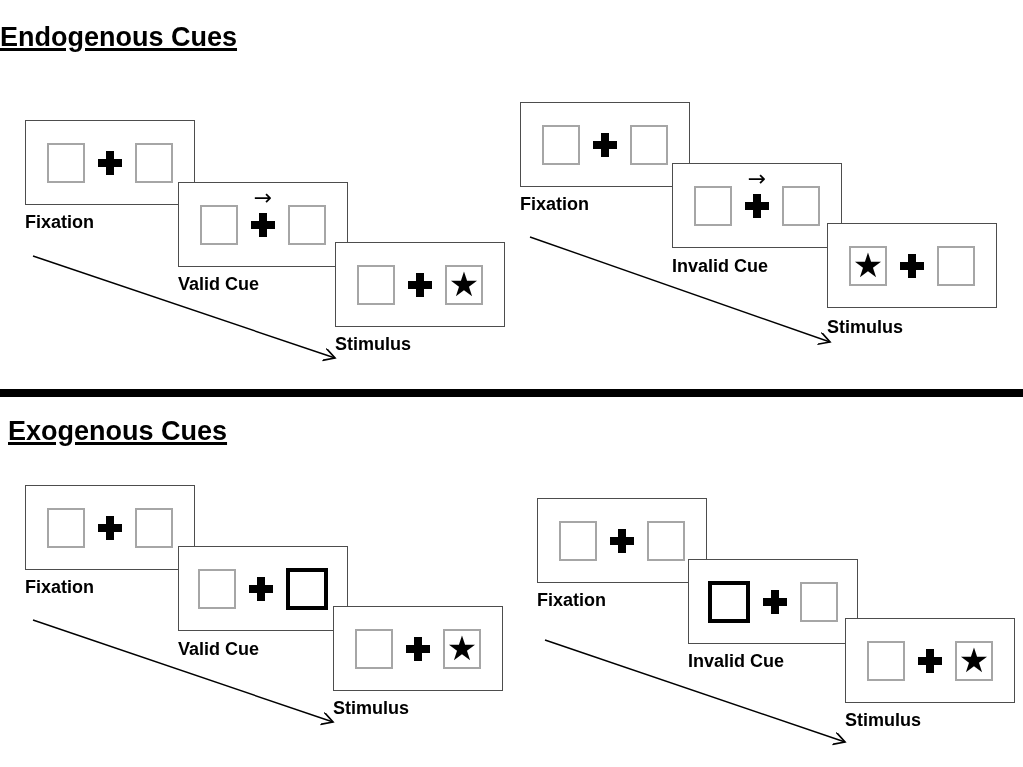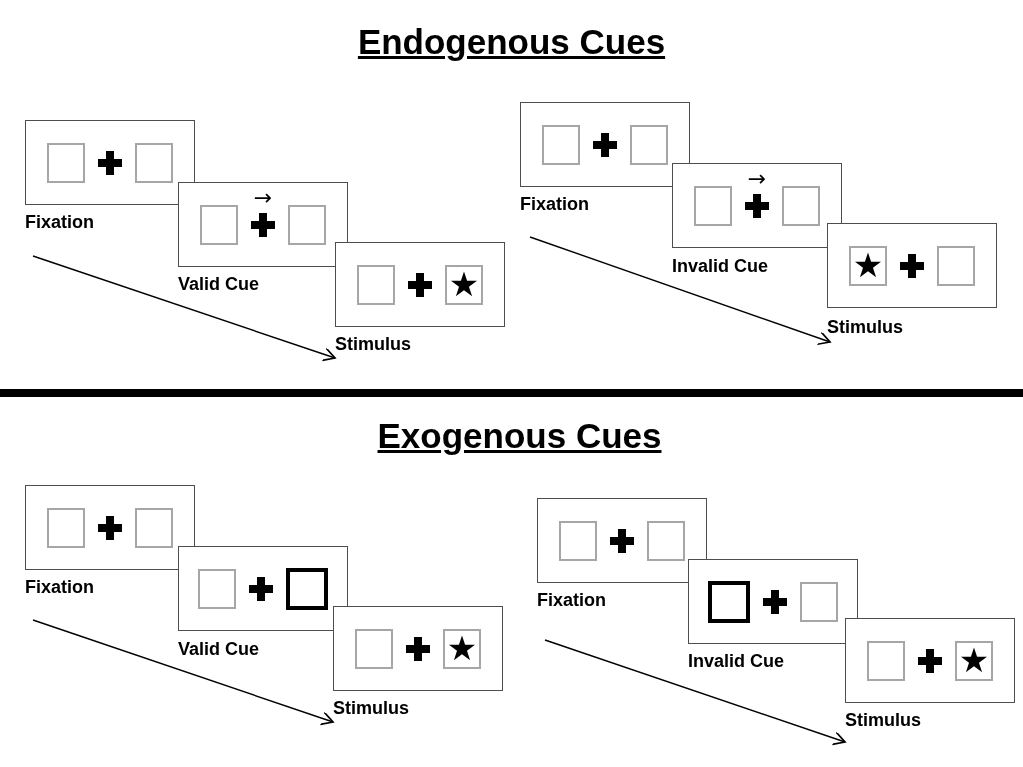--- a/index.html
+++ b/index.html
@@ -1,22 +1,22 @@
 <!DOCTYPE html>
 <html><head>
 <meta charset="utf-8">
 <style>
   html,body{margin:0;padding:0;background:#fff;}
   #canvas{
     position:relative;width:1023px;height:767px;background:#fff;overflow:hidden;
     font-family:"Liberation Sans",sans-serif;
   }
   .section-title{
-    position:absolute;left:0;width:1023px;text-align:center;
-    font-size:35px;font-weight:bold;color:#000;
+    position:absolute;left:0;width:1023px;text-align:left;
+    font-size:27px;font-weight:bold;color:#000;
   }
   .section-title span{text-decoration:underline;text-decoration-thickness:2.5px;}
   .divider{position:absolute;left:0;width:1023px;height:8px;background:#000;}
   .panel{
     position:absolute;width:170px;height:85px;background:#fff;
     border:1.5px solid #4d4d4d;box-sizing:border-box;
     display:flex;align-items:center;justify-content:center;gap:13px;
   }
   .sq{
     width:38px;height:40px;border:2px solid #a6a6a6;box-sizing:border-box;

